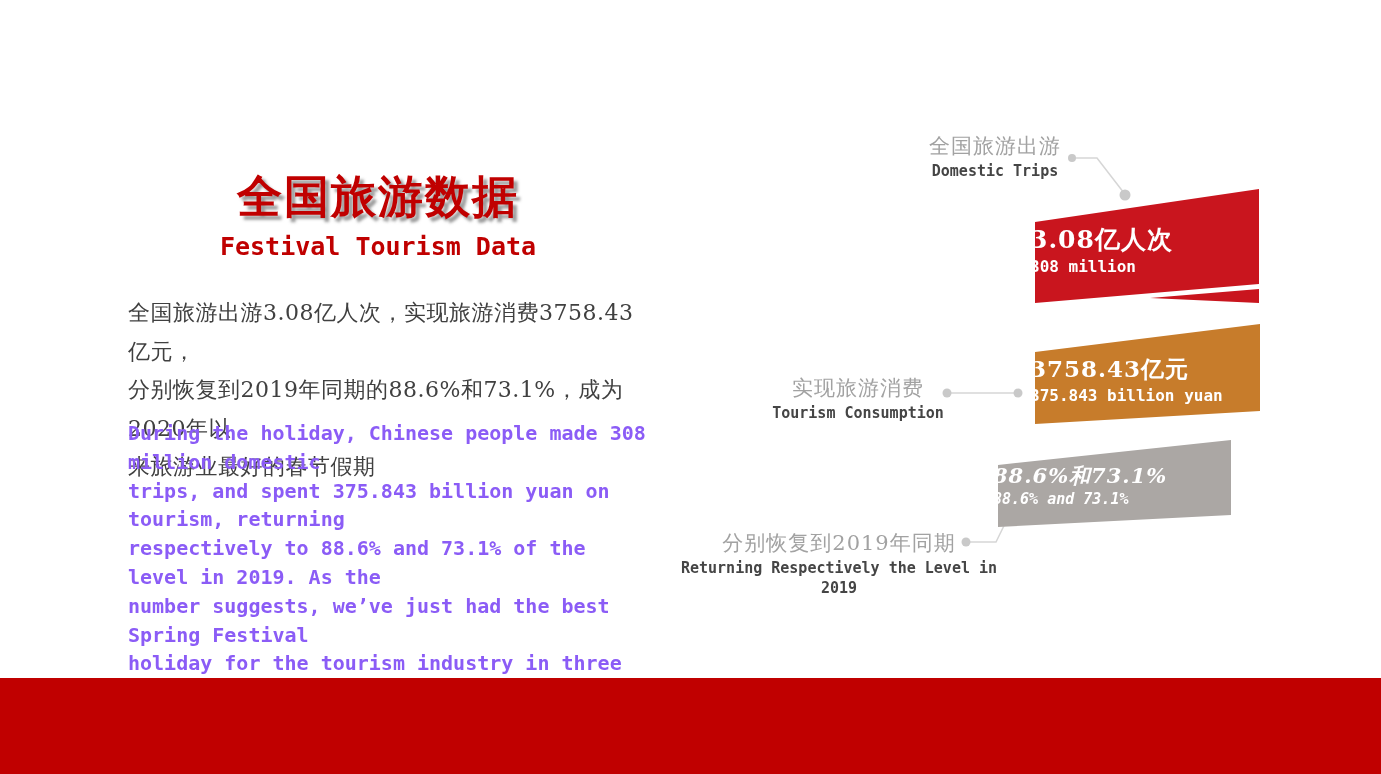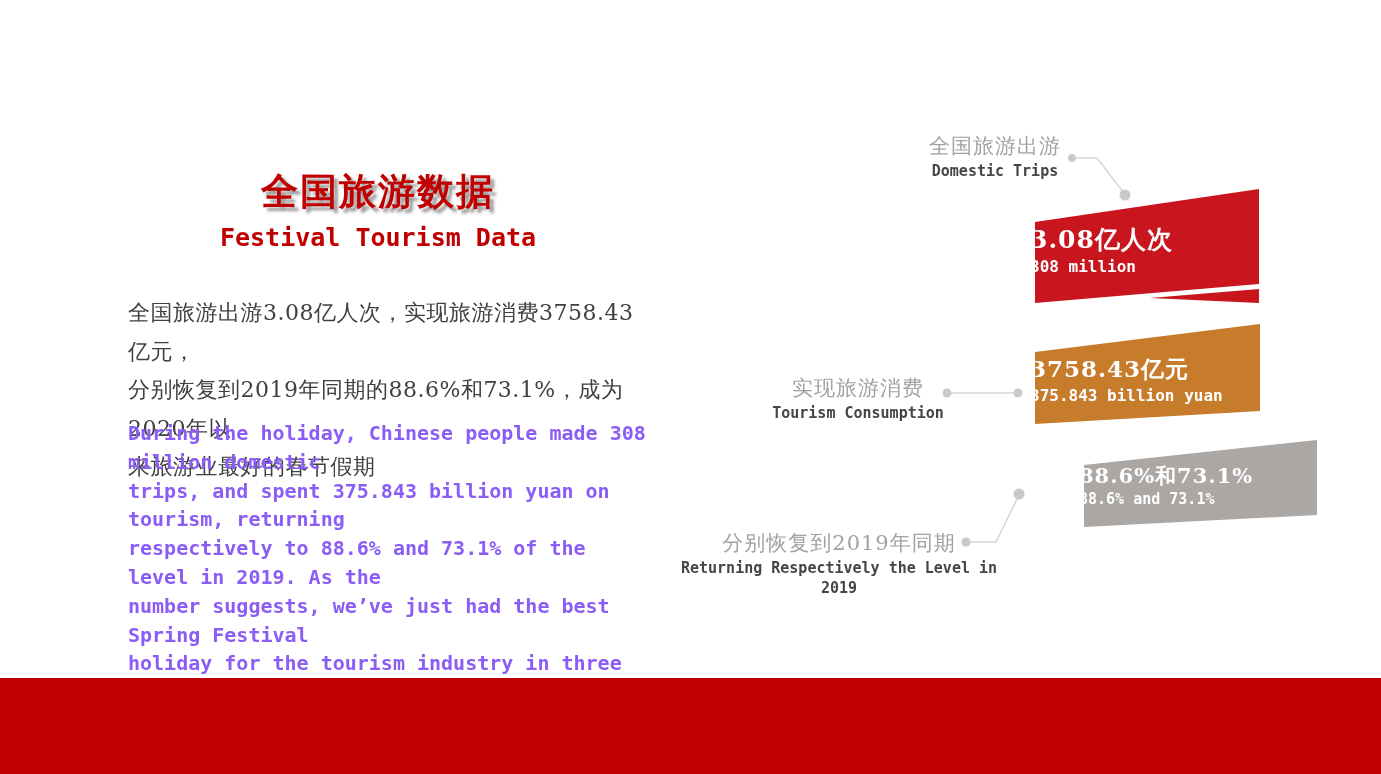--- a/index.html
+++ b/index.html
@@ -9,24 +9,23 @@
     background:#ffffff;
     overflow:hidden;
     font-family:"DejaVu Serif","Liberation Serif",serif;
   }
   .abs{position:absolute;}
   .mono{font-family:"DejaVu Sans Mono","Liberation Mono",monospace;}
 
   
   .title-block{left:128px;top:172px;width:500px;text-align:center;}
   .title-zh{
-    font-size:37px;font-weight:bold;color:#c00000;
+    font-size:45px;font-weight:bold;color:#c00000;
     letter-spacing:2px;line-height:1.1;
     text-shadow:4px 4px 3px rgba(120,120,120,0.75);
-    font-family:Liberation Serif, serif;
   }
   .title-en{
     font-size:25px;font-weight:bold;color:#c00000;
     margin-top:10px;letter-spacing:0px;
   }
   .para-zh{
     left:128px;top:294px;width:512px;
     font-size:22px;color:#404040;line-height:38.5px;
     white-space:pre-line;letter-spacing:0.5px;
   }
@@ -41,21 +40,21 @@
   .stat-label .lz{font-size:21px;color:#a2a2a2;line-height:26px;letter-spacing:1px;}
   .stat-label .le{font-size:15px;color:#454545;line-height:20px;margin-top:2px;font-weight:bold;}
   .label-1{left:875px;top:133px;width:240px;}
   .label-2{left:738px;top:375px;width:240px;}
   .label-3{left:664px;top:530px;width:350px;}
 
   
   .banner{overflow:visible;}
   .banner-1{left:1030px;top:183px;width:235px;height:122px;}
   .banner-2{left:1030px;top:318px;width:235px;height:108px;}
-  .banner-3{left:1079px;top:433px;width:242px;height:97px;}
+  .banner-3{left:993px;top:433px;width:242px;height:97px;font-style:italic;}
   .banner svg{position:absolute;left:0;top:0;}
   .banner-text{position:absolute;left:0;width:100%;text-align:left;color:#fff;}
   .banner-1 .banner-text{top:42px;}
   .banner-2 .banner-text{top:36px;}
   .banner-3 .banner-text{top:30px;}
   .bv-zh{font-size:25px;font-weight:bold;line-height:30px;letter-spacing:1px;}
   .banner-2 .bv-zh{font-size:23px;}
   .banner-3 .bv-zh{font-size:21px;line-height:26px;}
   .bv-en{font-size:16px;font-weight:bold;line-height:24px;}
   .banner-3 .bv-en{font-size:15px;line-height:21px;}

